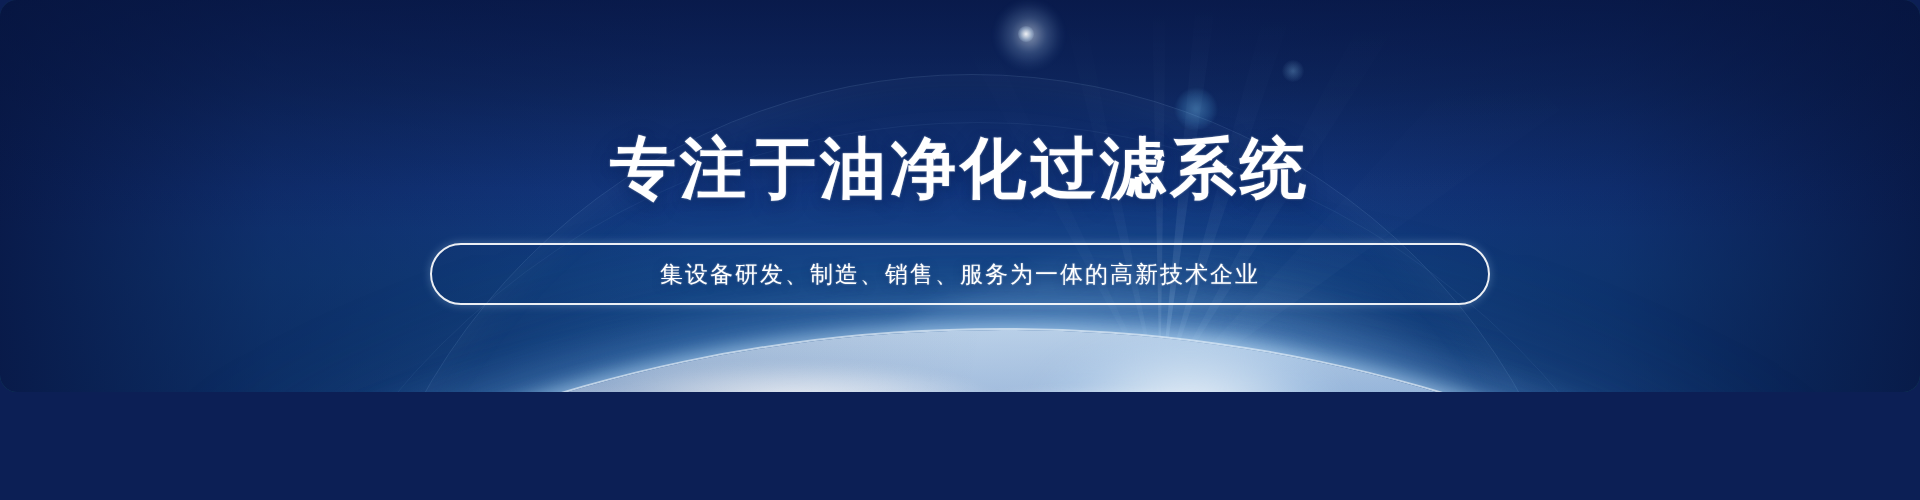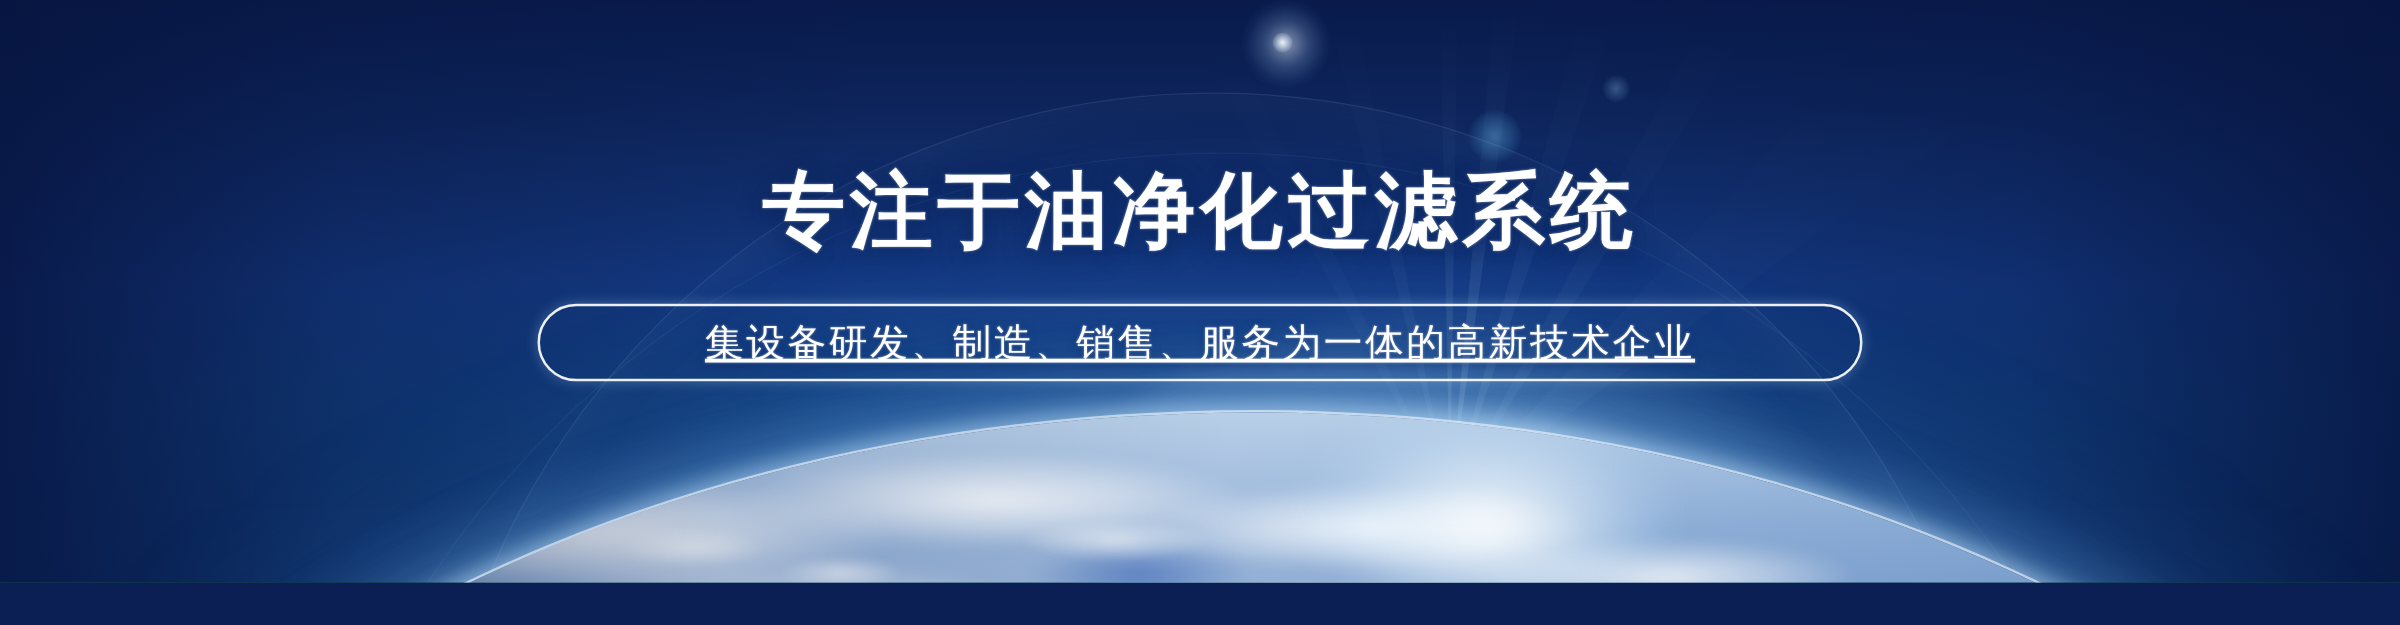--- a/index.html
+++ b/index.html
@@ -5,23 +5,24 @@
   * { margin:0; padding:0; box-sizing:border-box; }
   html, body {
     width:1920px; height:500px;
     overflow:hidden;
     background:#0c1f55;
     font-family:"Liberation Sans", "DejaVu Sans", sans-serif;
   }
 
   .banner {
     position:relative;
-    width:1920px; height:466px;
+    width:1920px; height:392px;
     overflow:hidden;
     background:#14532d;
+    border-radius:17px;
   }
 
   
   .sky-base {
     position:absolute; inset:0;
     background:
       linear-gradient(180deg,
         #10296a 0%,
         #12306f 22%,
         #143a84 48%,
@@ -280,29 +281,28 @@
     width:1060px;
     height:62px;
     border:2px solid rgba(255,255,255,0.92);
     border-radius:34px;
     display:flex;
     align-items:center;
     justify-content:center;
     box-shadow:0 0 10px rgba(190,225,255,0.30);
   }
   .subtitle-text {
-    font-size:31px;
+    font-size:23px;
     line-height:1;
     color:#ffffff;
     letter-spacing:2px;
     white-space:nowrap;
     text-shadow:
       0 0 2px rgba(255,255,255,0.5),
       0 2px 8px rgba(12,44,104,0.55);
-    text-decoration: underline;
   }
 </style>
 </head>
 <body>
 
 <div class="banner">
 
   <div class="sky-base"></div>
   <div class="sky-vignette"></div>
   <div class="sky-topdark"></div>

